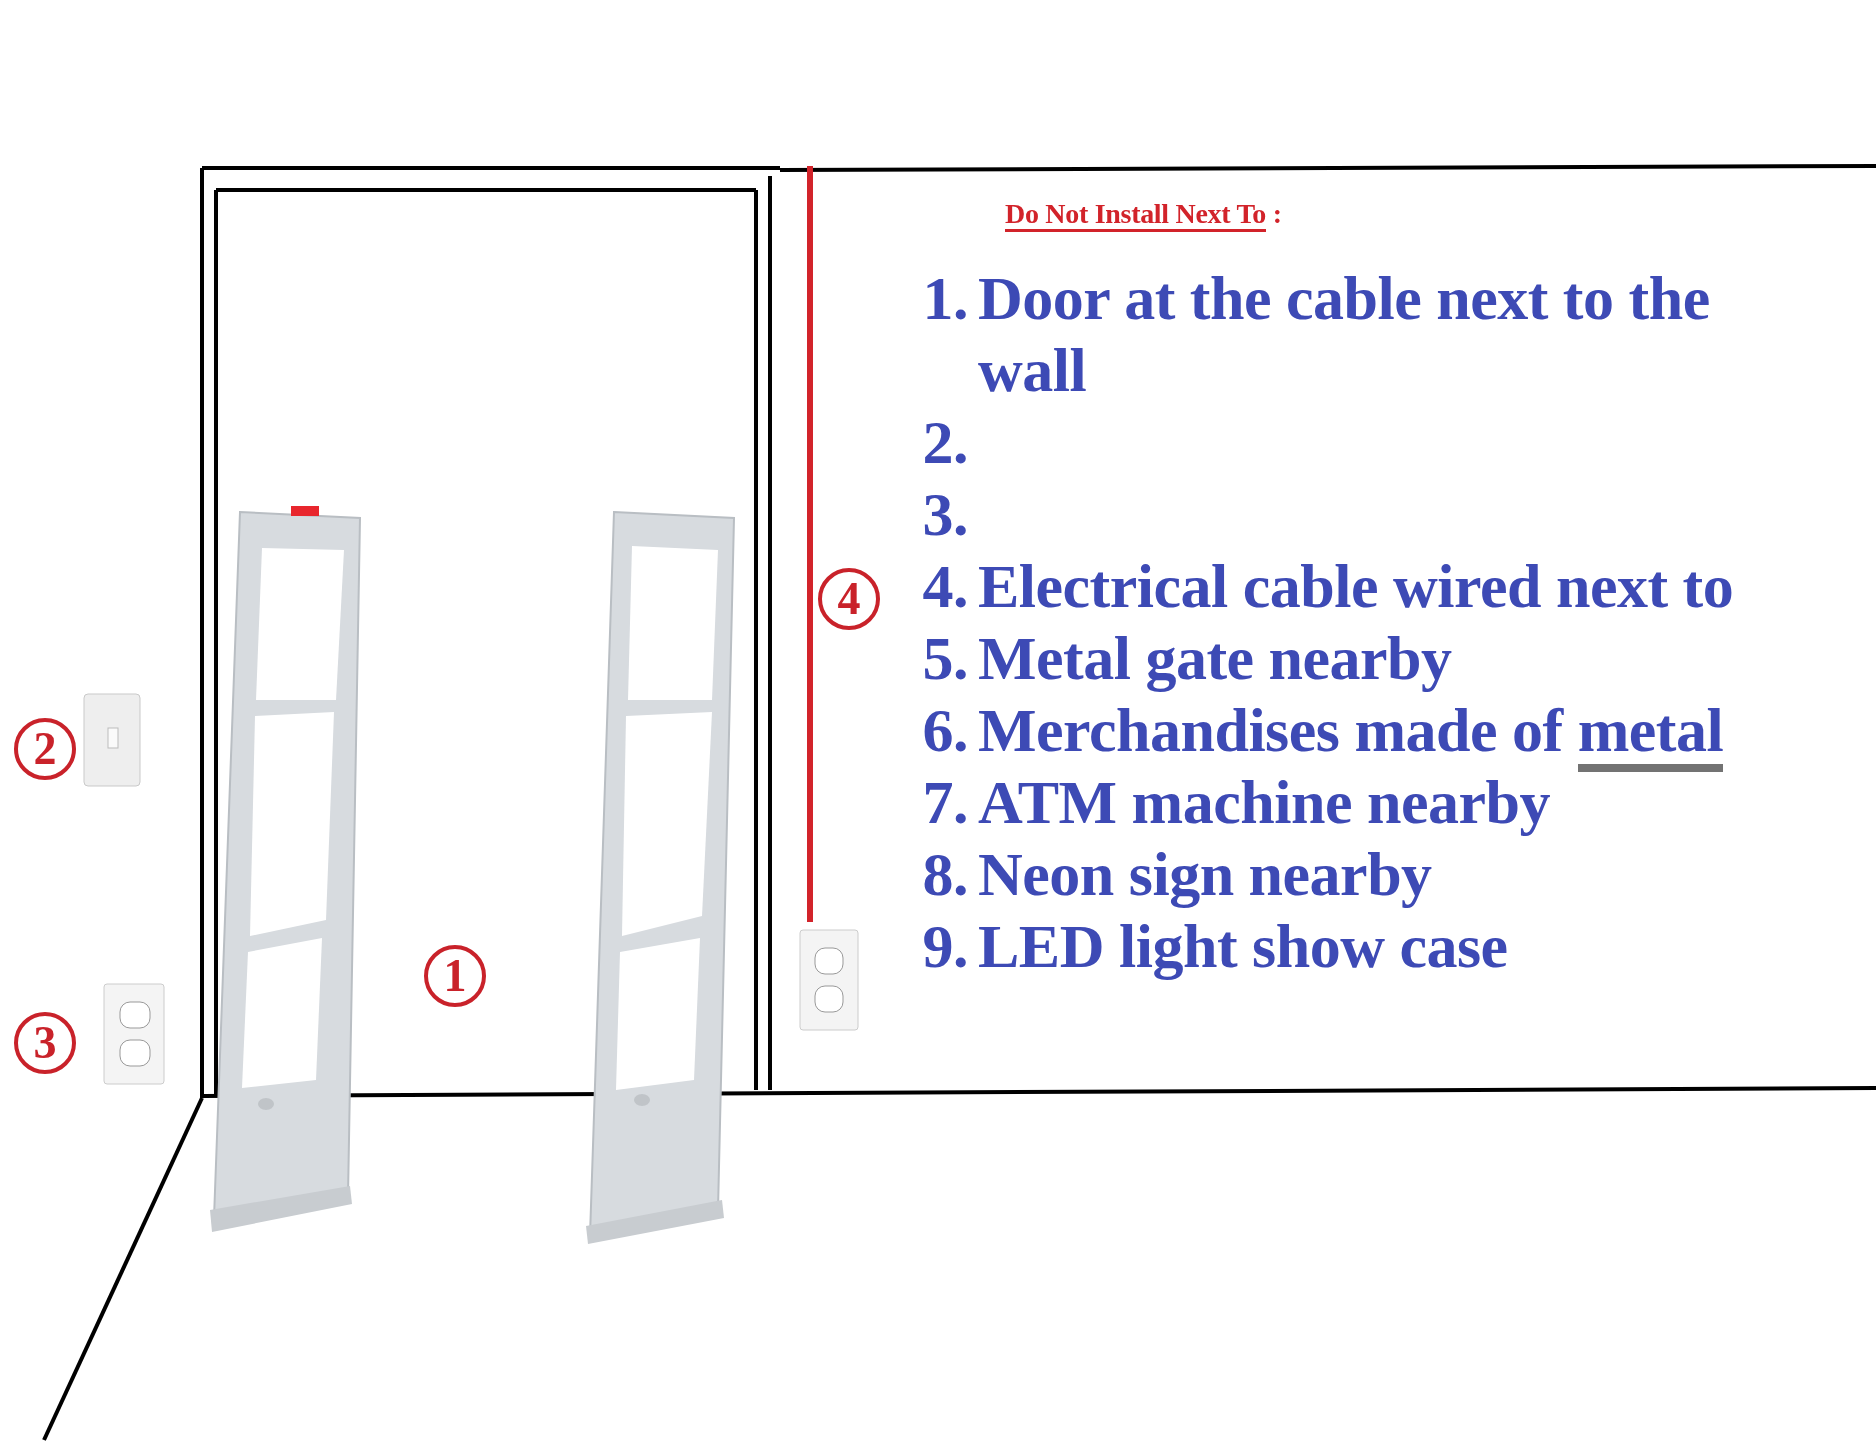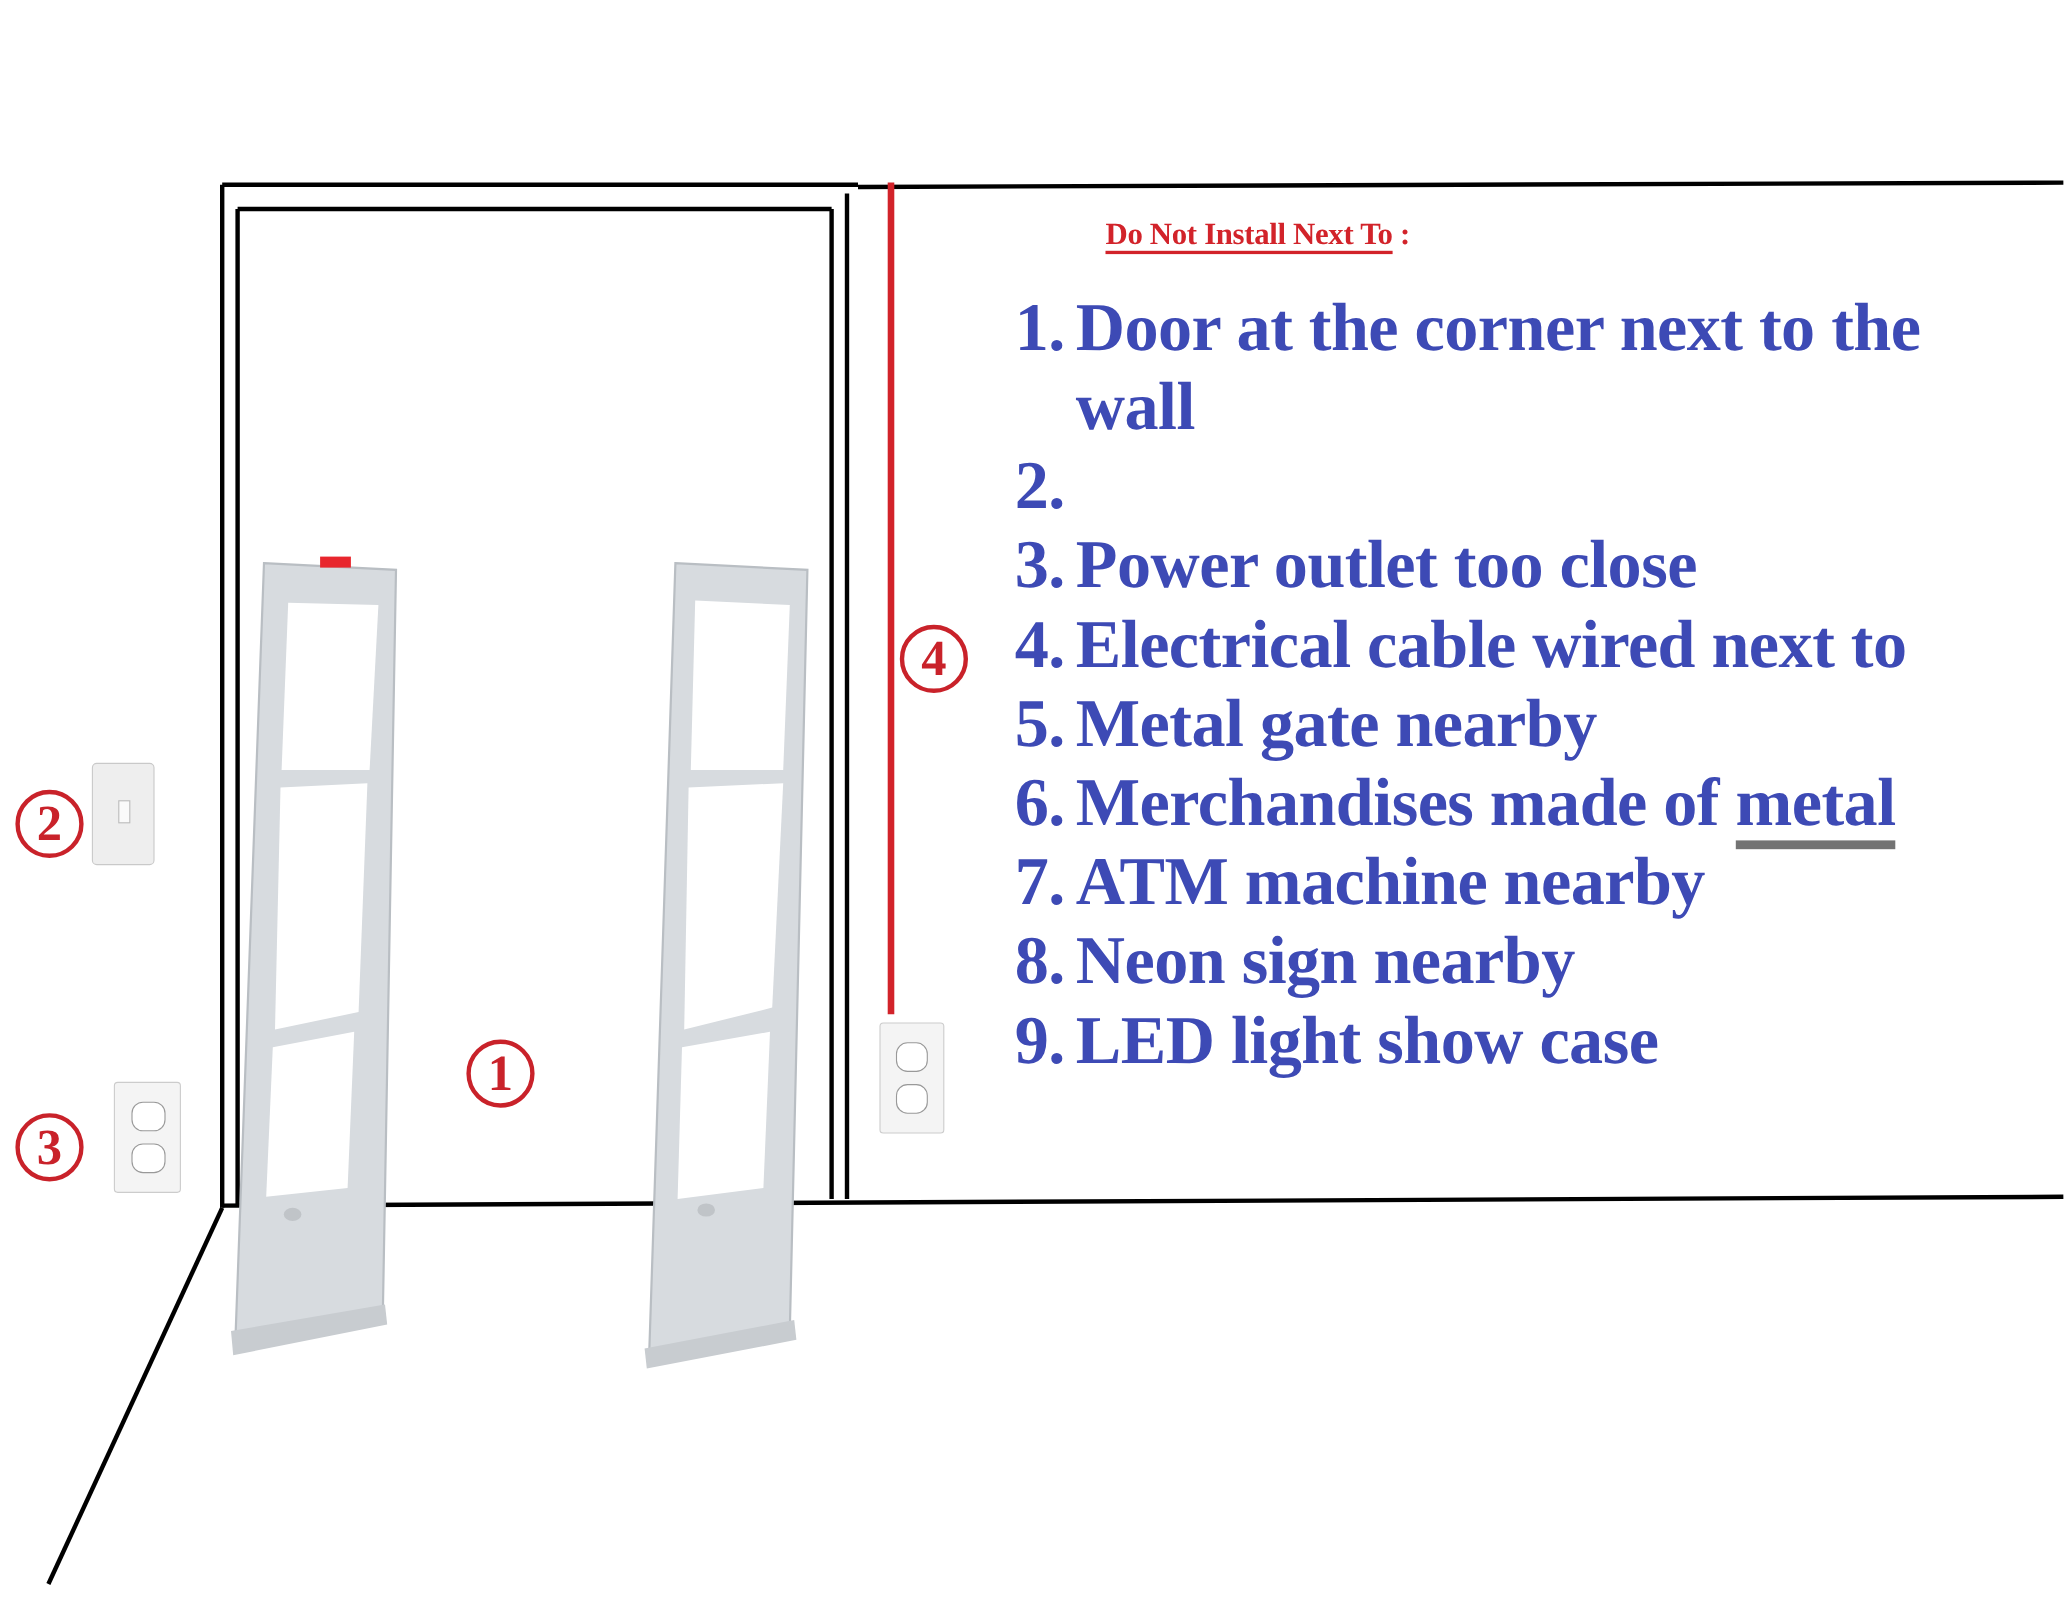--- a/index.html
+++ b/index.html
@@ -77,33 +77,32 @@
 <div class="badge" style="left:818px;top:568px;">4</div>
 
 <div class="heading">
   <span class="u">Do Not Install Next To</span><span> :</span>
 </div>
 
 <div class="list">
   <div>
     <div class="item">
         <span class="num">1.</span>
-        <span class="txt">Door at the corner next to the</span>
+        <span class="txt">Door at the cable next to the</span>
       </div>
     <div class="line2">wall</div>
   </div>
   <div>
       <div class="item">
         <span class="num">2.</span>
       </div>
     </div>
   <div>
       <div class="item">
         <span class="num">3.</span>
-        <span class="txt">Power outlet too close</span>
       </div>
     </div>
   <div>
     <div class="item">
         <span class="num">4.</span>
         <span class="txt">Electrical cable wired next to</span>
       </div>
   </div>
   <div>
       <div class="item">

